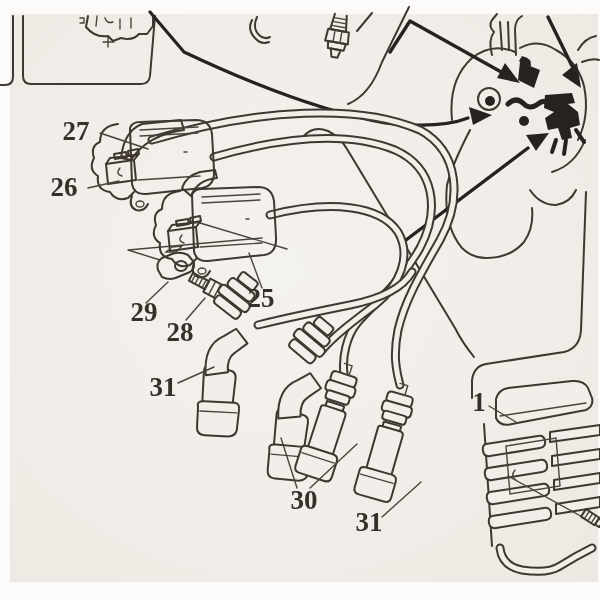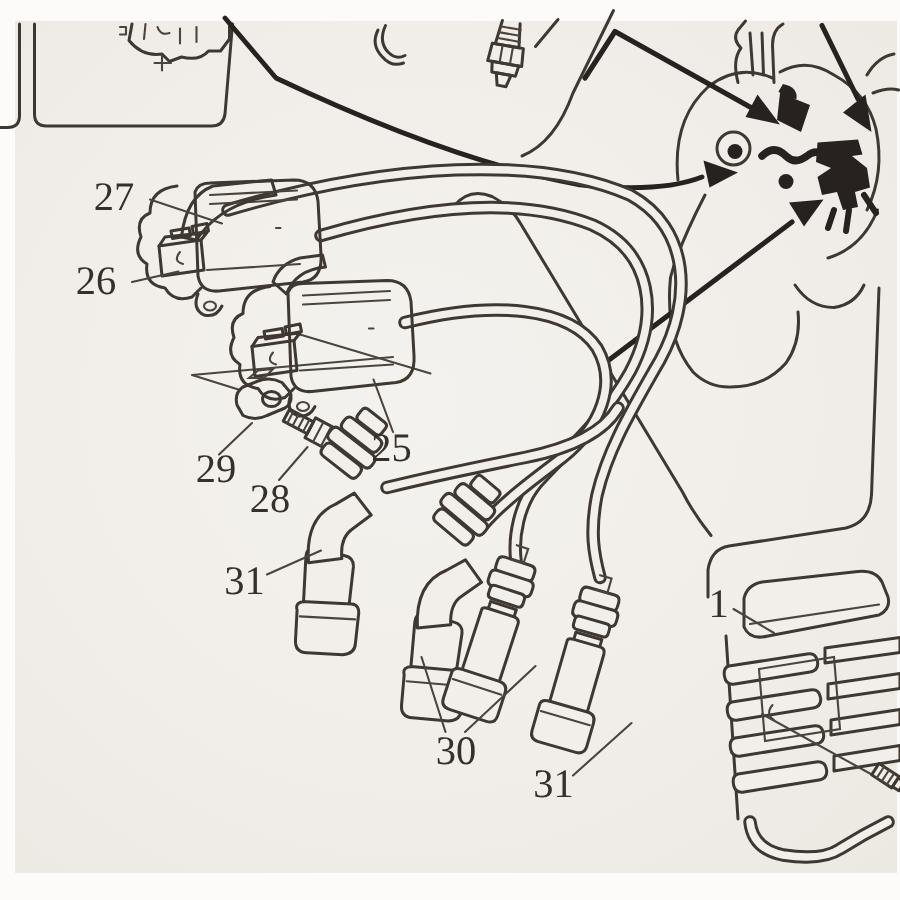--- a/index.html
+++ b/index.html
@@ -1,21 +1,21 @@
 <!DOCTYPE html>
 <html><head>
 <meta charset="utf-8">
 <style>
   html,body{margin:0;padding:0;}
   body{
     width:600px;height:600px;overflow:hidden;
     background:#fcfbfa;
     font-family:"Liberation Serif", serif;
   }
-  .stage{position:relative;width:600px;height:600px;}
+  .stage{position:relative;width:600px;height:600px;font-weight:bold;}
   .paper{
     position:absolute;left:10px;top:14px;width:588px;height:568px;
     background:radial-gradient(ellipse at 45% 45%, #f4f2ee 0%, #f1eee9 55%, #ece9e3 100%);
   }
   svg{position:absolute;left:0;top:0;}
   .ln{stroke:#3e3831;stroke-width:2;fill:none;stroke-linecap:round;stroke-linejoin:round;}
   .ln-thin{stroke:#4a443c;stroke-width:1.4;fill:none;stroke-linecap:round;}
   .ink{fill:#272220;stroke:none;}
   .ink-ln{stroke:#272220;fill:none;stroke-linecap:round;stroke-linejoin:round;}
   .tube-o{stroke:#3e3831;stroke-width:9;fill:none;stroke-linecap:round;}

